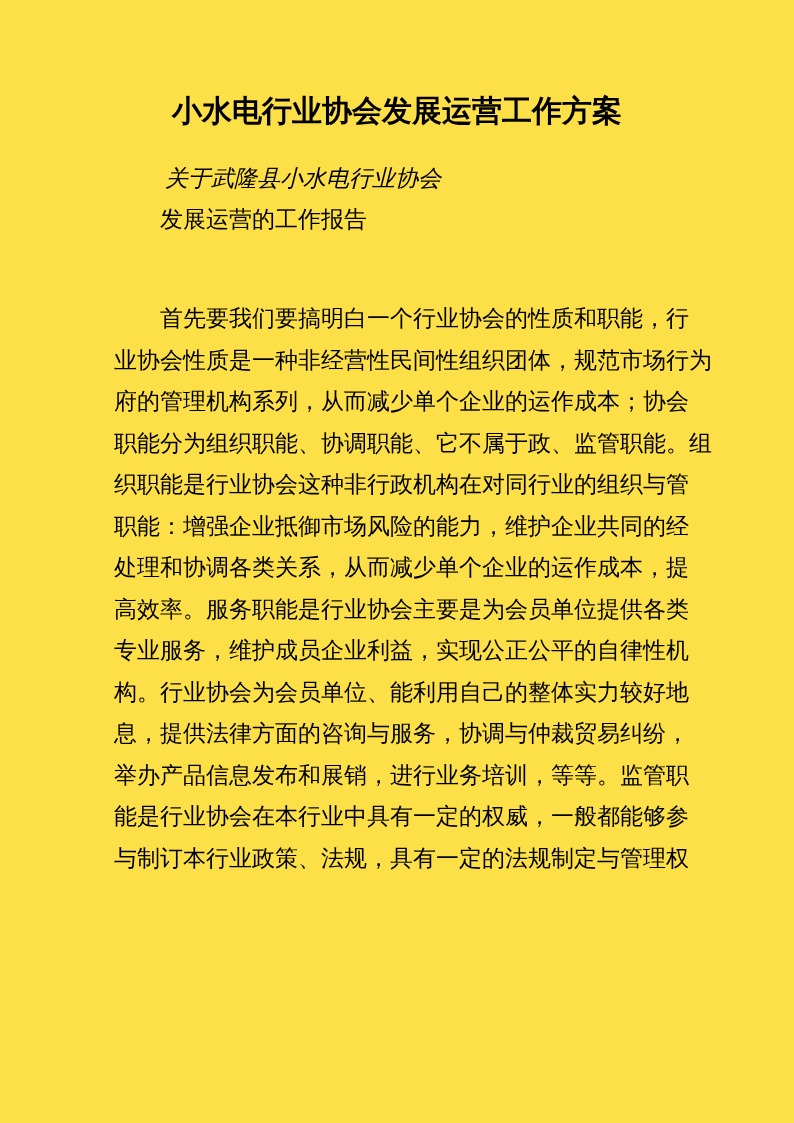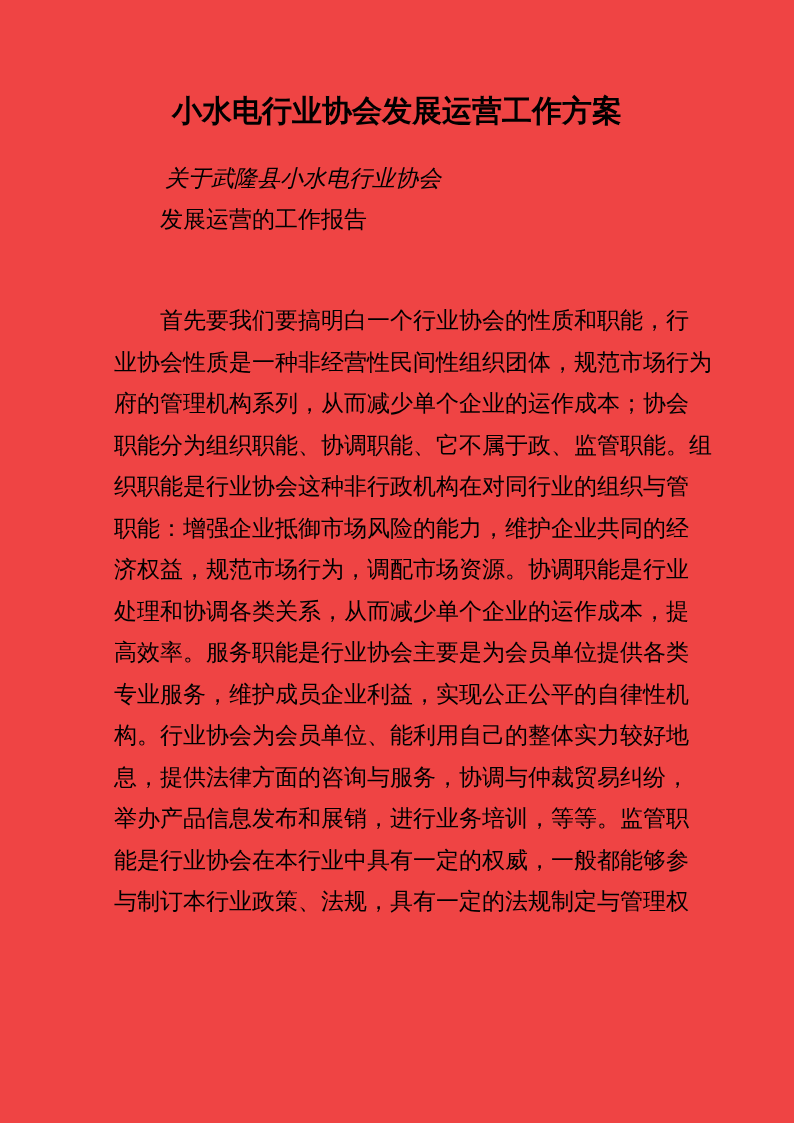--- a/index.html
+++ b/index.html
@@ -4,21 +4,21 @@
 <style>
   html, body {
     margin: 0;
     padding: 0;
     background: #ffffff;
   }
   .page {
     position: relative;
     width: 794px;
     height: 1123px;
-    background: #ef4444;
+    background: #fde047;
     overflow: hidden;
     box-sizing: border-box;
   }
   .doc-title {
     position: absolute;
     left: 114px;
     top: 92px;
     width: 566px;
     text-align: center;
     font-family: "Liberation Serif", "DejaVu Serif", serif;
@@ -45,21 +45,21 @@
   }
   .subtitle-line.indent-1 {
     padding-left: 5px;
     font-style: italic;
   }
   .body-block {
     position: absolute;
     left: 114px;
     top: 300px;
     width: 570px;
-    font-family: Liberation Serif, serif;
+    font-family: Liberation Mono, monospace;
     font-size: 23px;
     line-height: 41.5px;
     color: #000000;
     text-align: justify;
     text-justify: inter-character;
   }
   .body-line {
     display: block;
     white-space: nowrap;
   }
@@ -79,21 +79,20 @@
     <span class="subtitle-line">发展运营的工作报告</span>
   </div>
 
   <div class="body-block">
     <span class="body-line first-indent">首先要我们要搞明白一个行业协会的性质和职能，行</span>
     <span class="body-line">业协会性质是一种非经营性民间性组织团体，规范市场行为</span>
     <span class="body-line">府的管理机构系列，从而减少单个企业的运作成本；协会</span>
     <span class="body-line">职能分为组织职能、协调职能、它不属于政、监管职能。组</span>
     <span class="body-line">织职能是行业协会这种非行政机构在对同行业的组织与管</span>
     <span class="body-line">职能：增强企业抵御市场风险的能力，维护企业共同的经</span>
-    <span class="body-line">济权益，规范市场行为，调配市场资源。协调职能是行业</span>
     <span class="body-line">处理和协调各类关系，从而减少单个企业的运作成本，提</span>
     <span class="body-line">高效率。服务职能是行业协会主要是为会员单位提供各类</span>
     <span class="body-line">专业服务，维护成员企业利益，实现公正公平的自律性机</span>
     <span class="body-line">构。行业协会为会员单位、能利用自己的整体实力较好地</span>
     <span class="body-line">息，提供法律方面的咨询与服务，协调与仲裁贸易纠纷，</span>
     <span class="body-line">举办产品信息发布和展销，进行业务培训，等等。监管职</span>
     <span class="body-line">能是行业协会在本行业中具有一定的权威，一般都能够参</span>
     <span class="body-line">与制订本行业政策、法规，具有一定的法规制定与管理权</span>
   </div>
 

